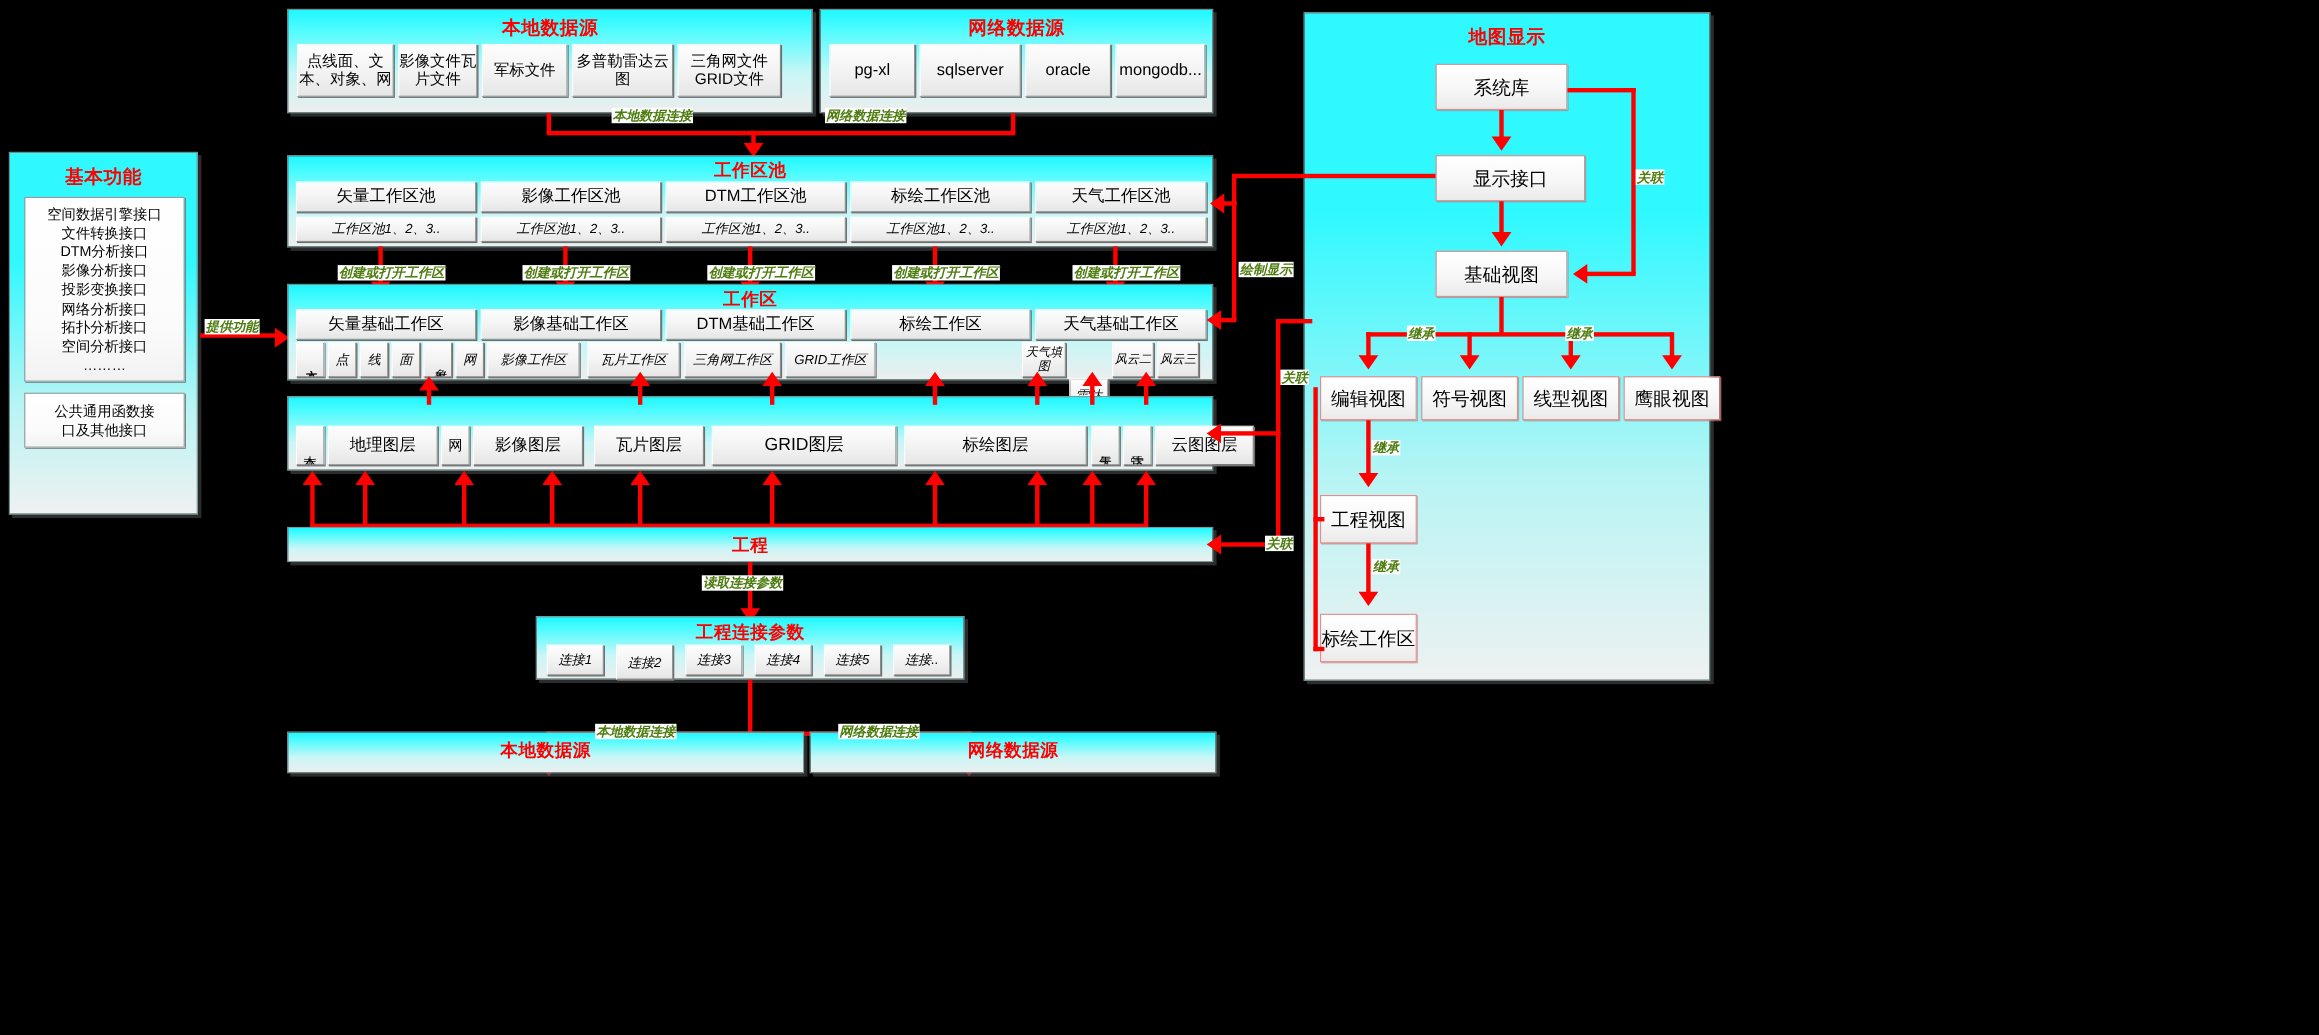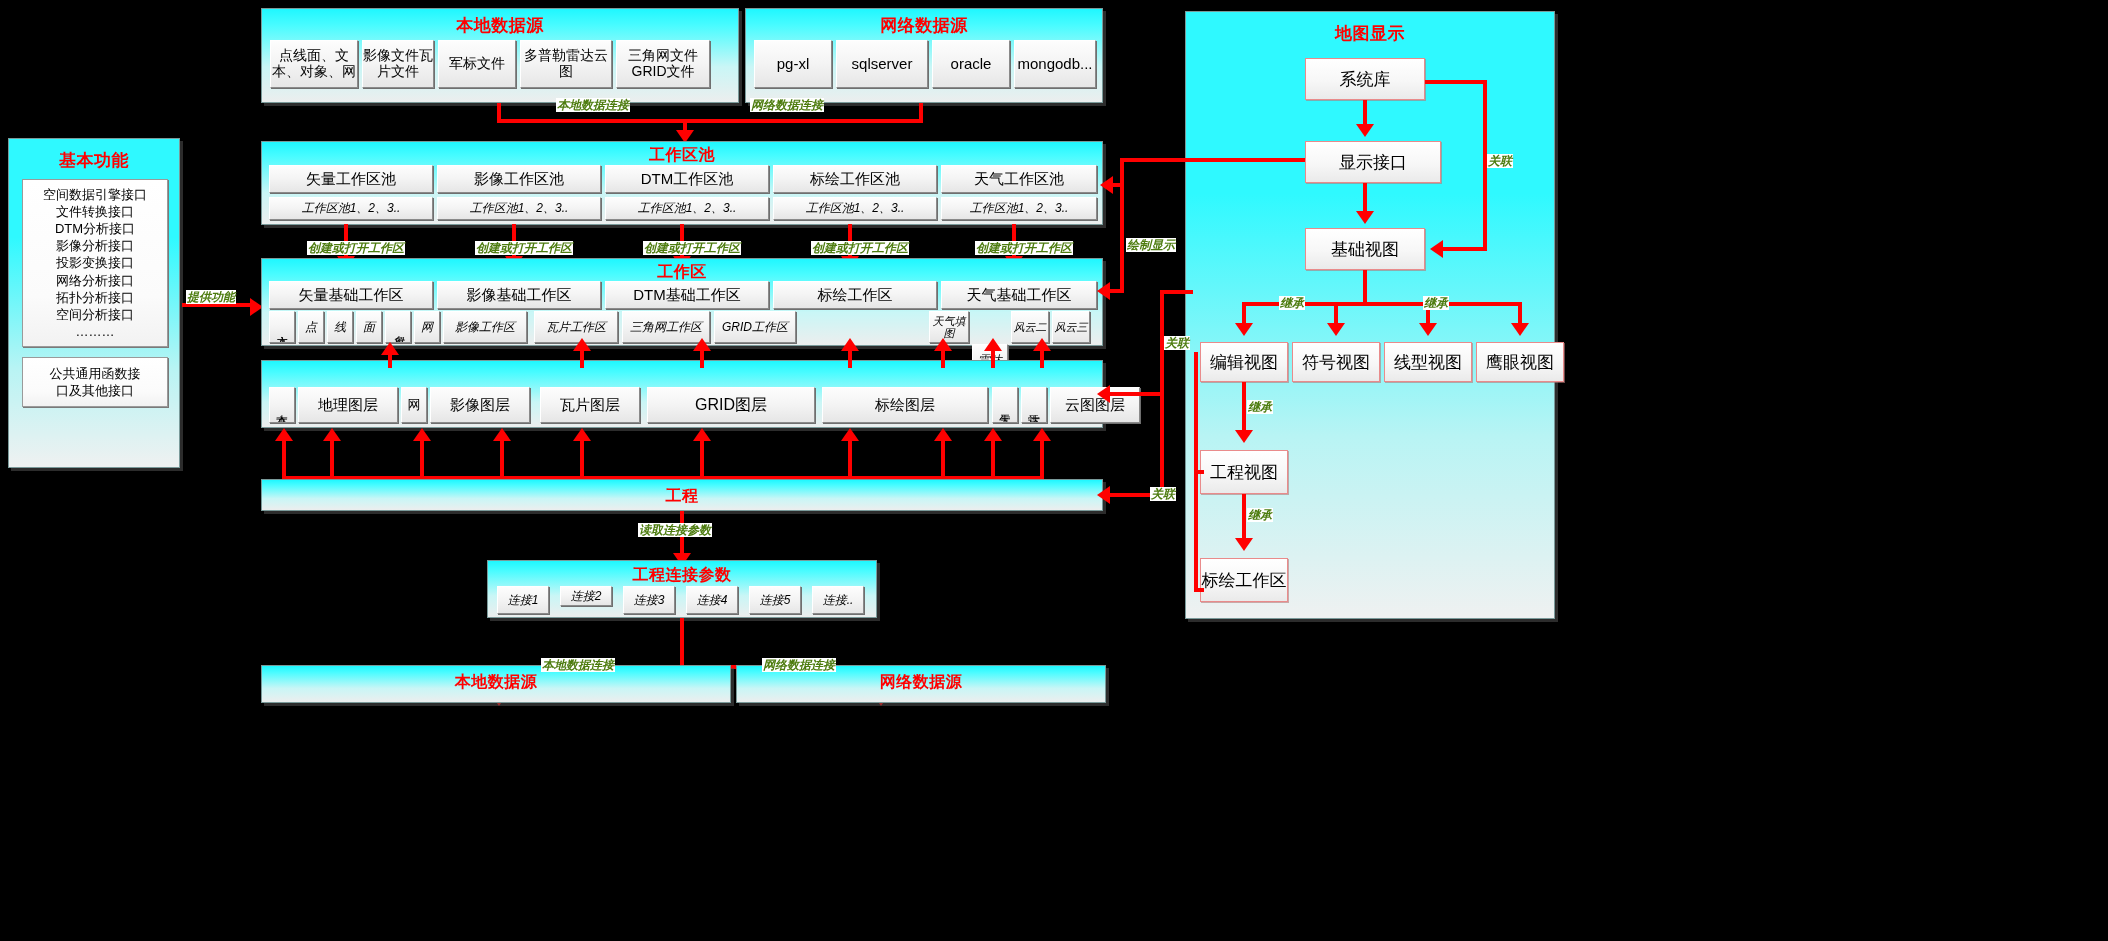--- a/index.html
+++ b/index.html
@@ -283,21 +283,21 @@
     <div class="panel-title" style="top:6px; font-size:16px;">工程</div>
   </div>
 
   <div class="ln-v" style="left:680px; top:511px; height:48px;"></div>
   <div class="arw down" style="left:673px; top:553px;"></div>
   <div class="elabel" style="left:638px; top:523px;">读取连接参数</div>
 
   <div class="panel" style="left:487px; top:560px; width:390px; height:58px;">
     <div class="panel-title" style="top:4px; font-size:16px;">工程连接参数</div>
     <div class="chip ital" style="left:9px; top:25px; width:52px; height:28px; font-size:12px;">连接1</div>
-    <div class="chip ital" style="left:72px; top:25px; width:52px; height:20px; font-size:12px;">连接2</div>
+    <div class="chip ital" style="left:72px; top:25px; width:52px; height:32px; font-size:12px;">连接2</div>
     <div class="chip ital" style="left:135px; top:25px; width:52px; height:28px; font-size:12px;">连接3</div>
     <div class="chip ital" style="left:198px; top:25px; width:52px; height:28px; font-size:12px;">连接4</div>
     <div class="chip ital" style="left:261px; top:25px; width:52px; height:28px; font-size:12px;">连接5</div>
     <div class="chip ital" style="left:324px; top:25px; width:52px; height:28px; font-size:12px;">连接..</div>
   </div>
 
   <div class="ln-v" style="left:680px; top:618px; height:50px;"></div>
   <div class="ln-h" style="left:497px; top:665px; width:386px;"></div>
   <div class="ln-v" style="left:497px; top:665px; height:34px;"></div>
   <div class="arw down" style="left:490px; top:693px;"></div>

